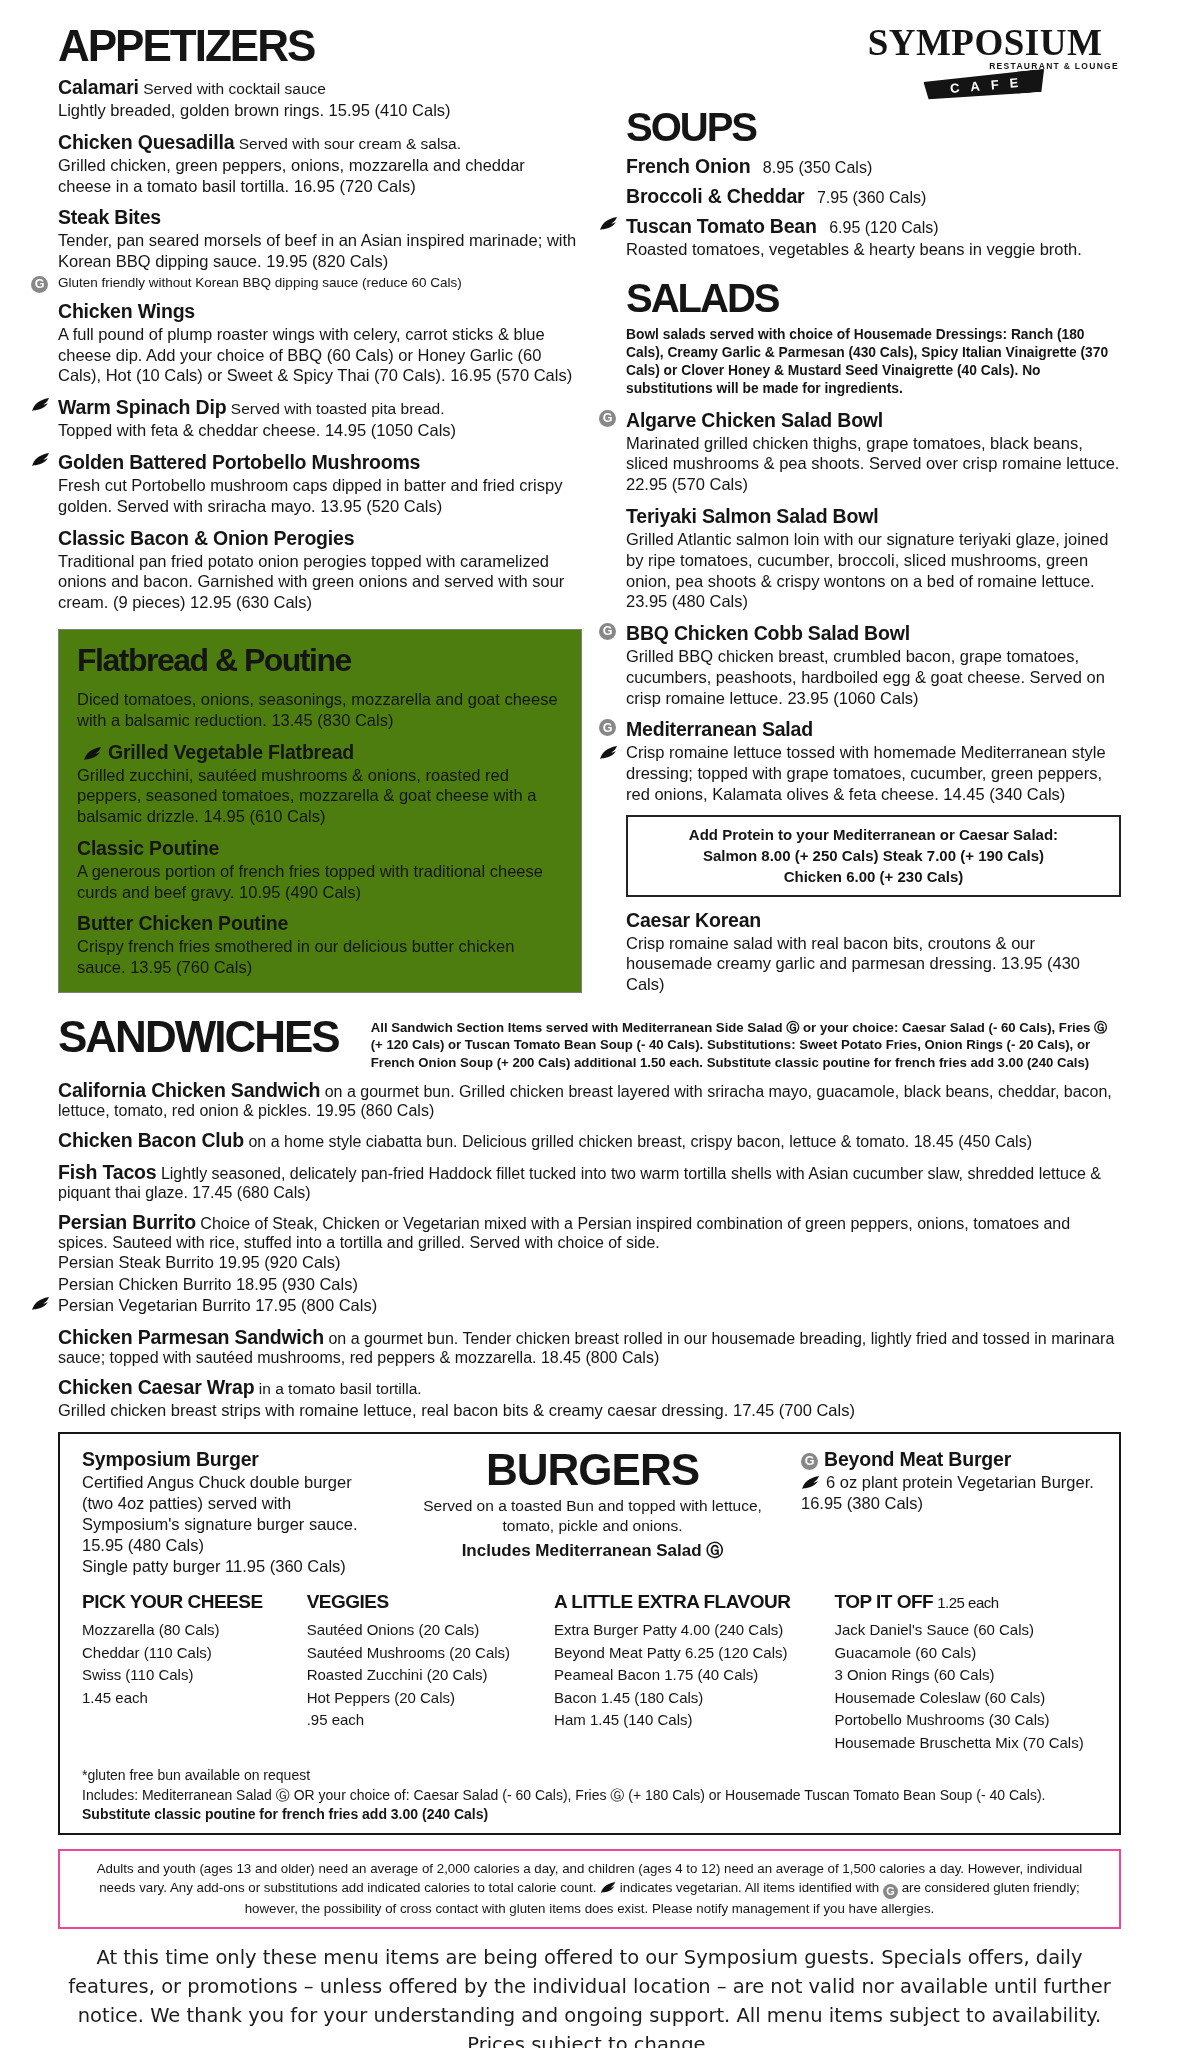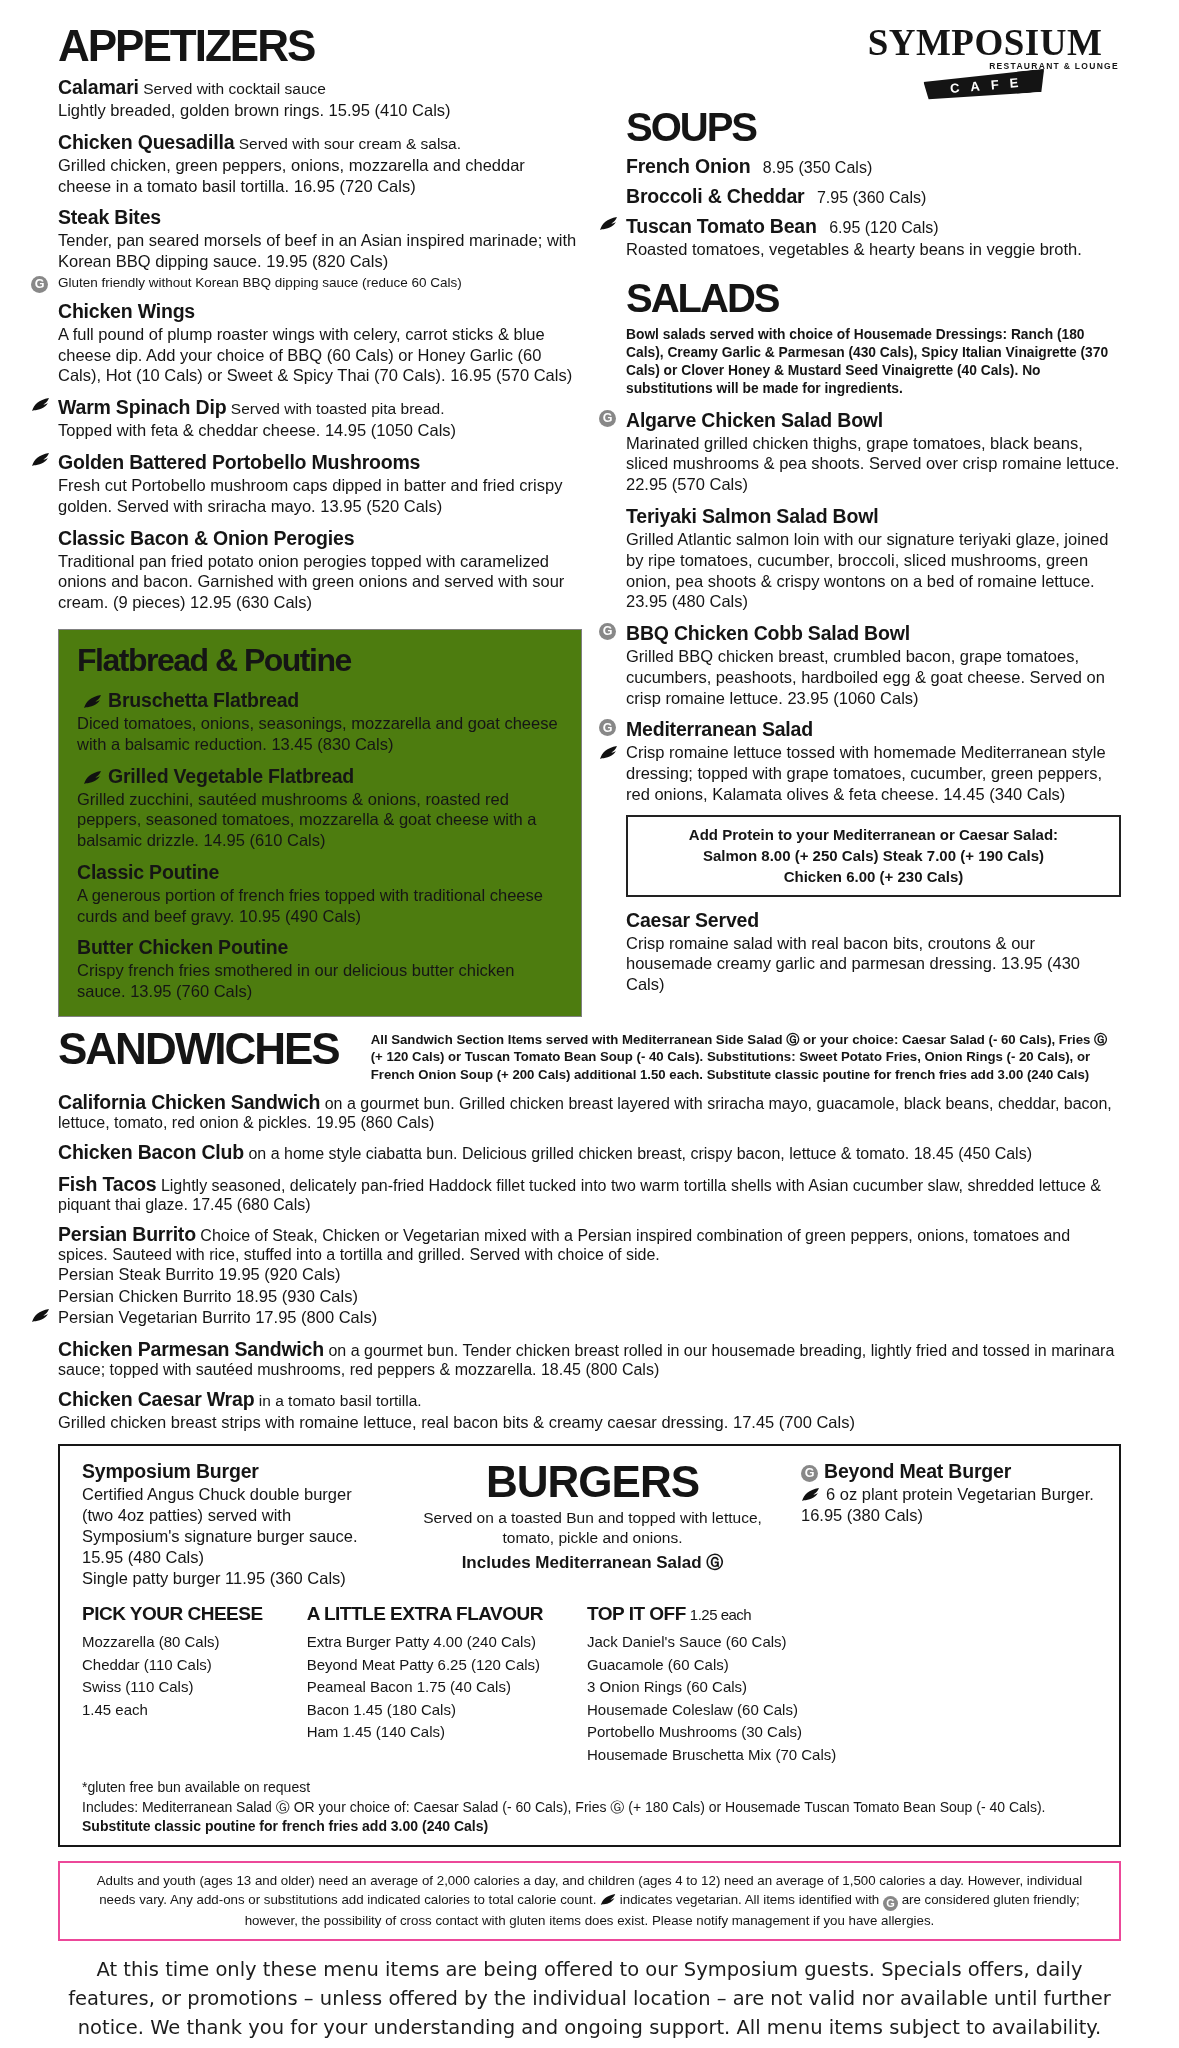--- a/index.html
+++ b/index.html
@@ -147,23 +147,20 @@
 
       <div class="mi">
         <div><span class="nm">Classic Bacon &amp; Onion Perogies</span></div>
         <div class="ds">Traditional pan fried potato onion perogies topped with caramelized onions and bacon. Garnished with green onions and served with sour cream. (9 pieces) 12.95 (630 Cals)</div>
       </div>
 
       <div class="fb-box">
         <div class="fb-title">Flatbread &amp; Poutine</div>
 
         <div class="mi">
-          <div class="nm-row"><span class="leaf inline-ic"><svg viewBox="0 0 20 16">
-                  <path d="M1 15 C3 8 8 3 19 1 C18 4 16 6 13 8 C15 8 17 7 18 6 C15 12 8 14 3 14 Z" fill="#111"></path>
-                </svg></span><span class="nm">Bruschetta Flatbread</span></div>
           <div class="ds">Diced tomatoes, onions, seasonings, mozzarella and goat cheese with a balsamic reduction. 13.45 (830 Cals)</div>
         </div>
 
         <div class="mi">
           <div class="nm-row"><span class="leaf inline-ic"><svg viewBox="0 0 20 16">
                   <path d="M1 15 C3 8 8 3 19 1 C18 4 16 6 13 8 C15 8 17 7 18 6 C15 12 8 14 3 14 Z" fill="#111"></path>
                 </svg></span><span class="nm">Grilled Vegetable Flatbread</span></div>
           <div class="ds">Grilled zucchini, sautéed mushrooms &amp; onions, roasted red peppers, seasoned tomatoes, mozzarella &amp; goat cheese with a balsamic drizzle. 14.95 (610 Cals)</div>
         </div>
 
@@ -239,21 +236,21 @@
         <div class="ds">Crisp romaine lettuce tossed with homemade Mediterranean style dressing; topped with grape tomatoes, cucumber, green peppers, red onions, Kalamata olives &amp; feta cheese. 14.45 (340 Cals)</div>
       </div>
 
       <div class="protein-box">
         <div>Add Protein to your Mediterranean or Caesar Salad:</div>
         <div>Salmon  8.00  (+ 250 Cals)      Steak 7.00  (+ 190 Cals)</div>
         <div>Chicken  6.00  (+ 230 Cals)</div>
       </div>
 
       <div class="mi">
-        <div><span class="nm">Caesar Served</span></div>
+        <div><span class="nm">Caesar Korean</span></div>
         <div class="ds">Crisp romaine salad with real bacon bits, croutons &amp; our housemade creamy garlic and parmesan dressing. 13.95 (430 Cals)</div>
       </div>
     </div>
   </div>
 
   <div class="sw-section">
     <div class="sw-head">
       <h1 class="sec">SANDWICHES</h1>
       <p class="sw-note">All Sandwich Section Items served with Mediterranean Side Salad Ⓖ or your choice: Caesar Salad (- 60 Cals), Fries Ⓖ (+ 120 Cals) or Tuscan Tomato Bean Soup (- 40 Cals). Substitutions: Sweet Potato Fries, Onion Rings (- 20 Cals), or French Onion Soup (+ 200 Cals) additional 1.50 each. Substitute classic poutine for french fries add 3.00 (240 Cals)</p>
     </div>
@@ -323,20 +320,28 @@
       </div>
     </div>
 
     <div class="bb-cols">
       <div>
         <div class="bh">PICK YOUR CHEESE</div>
         <div class="bline">Mozzarella (80 Cals)</div>
         <div class="bline">Cheddar (110 Cals)</div>
         <div class="bline">Swiss (110 Cals)</div>
         <div class="bline">1.45 each</div>
+      </div>
+      <div>
+        <div class="bh">VEGGIES</div>
+        <div class="bline">Sautéed Onions (20 Cals)</div>
+        <div class="bline">Sautéed Mushrooms (20 Cals)</div>
+        <div class="bline">Roasted Zucchini (20 Cals)</div>
+        <div class="bline">Hot Peppers (20 Cals)</div>
+        <div class="bline">.95 each</div>
       </div>
       <div>
         <div class="bh">A LITTLE EXTRA FLAVOUR</div>
         <div class="bline">Extra Burger Patty 4.00 (240 Cals)</div>
         <div class="bline">Beyond Meat Patty 6.25 (120 Cals)</div>
         <div class="bline">Peameal Bacon 1.75 (40 Cals)</div>
         <div class="bline">Bacon 1.45 (180 Cals)</div>
         <div class="bline">Ham 1.45 (140 Cals)</div>
       </div>
       <div>

